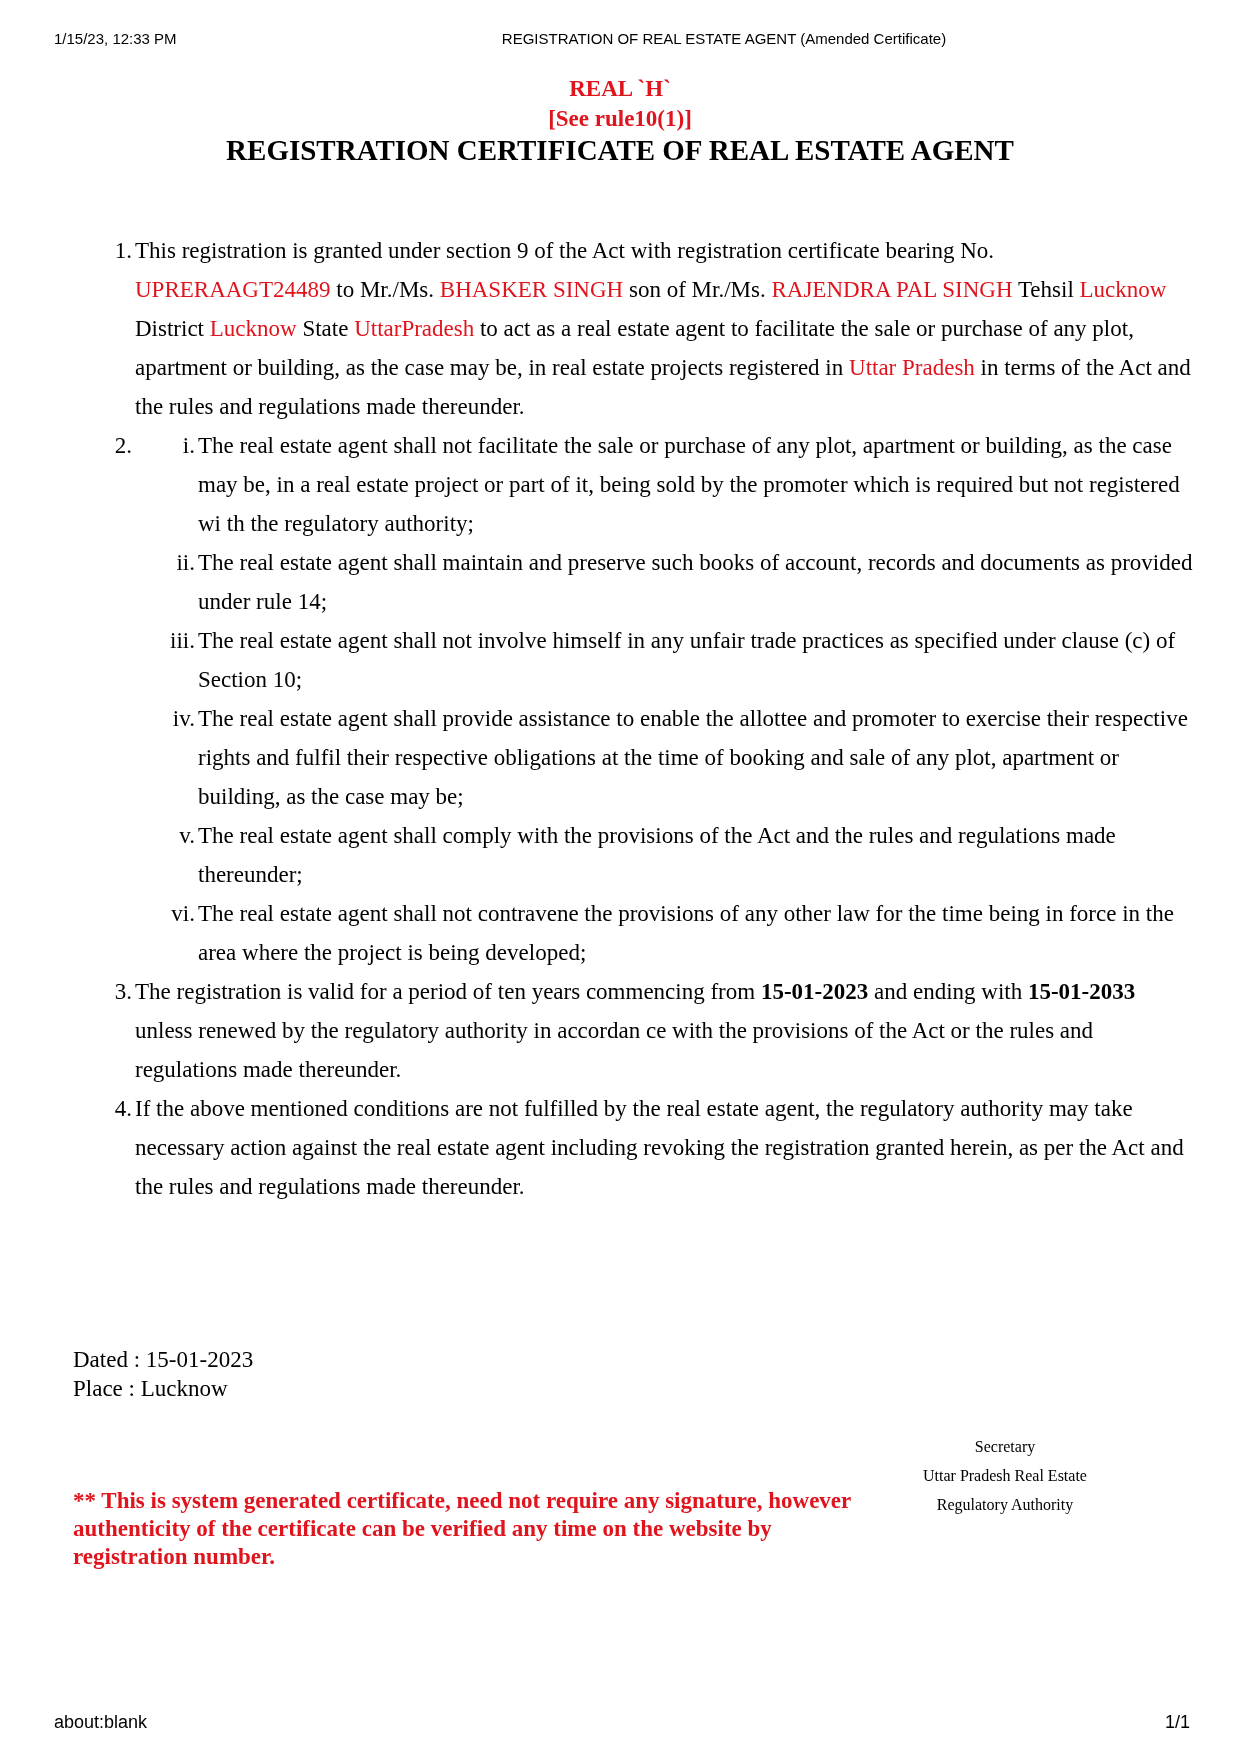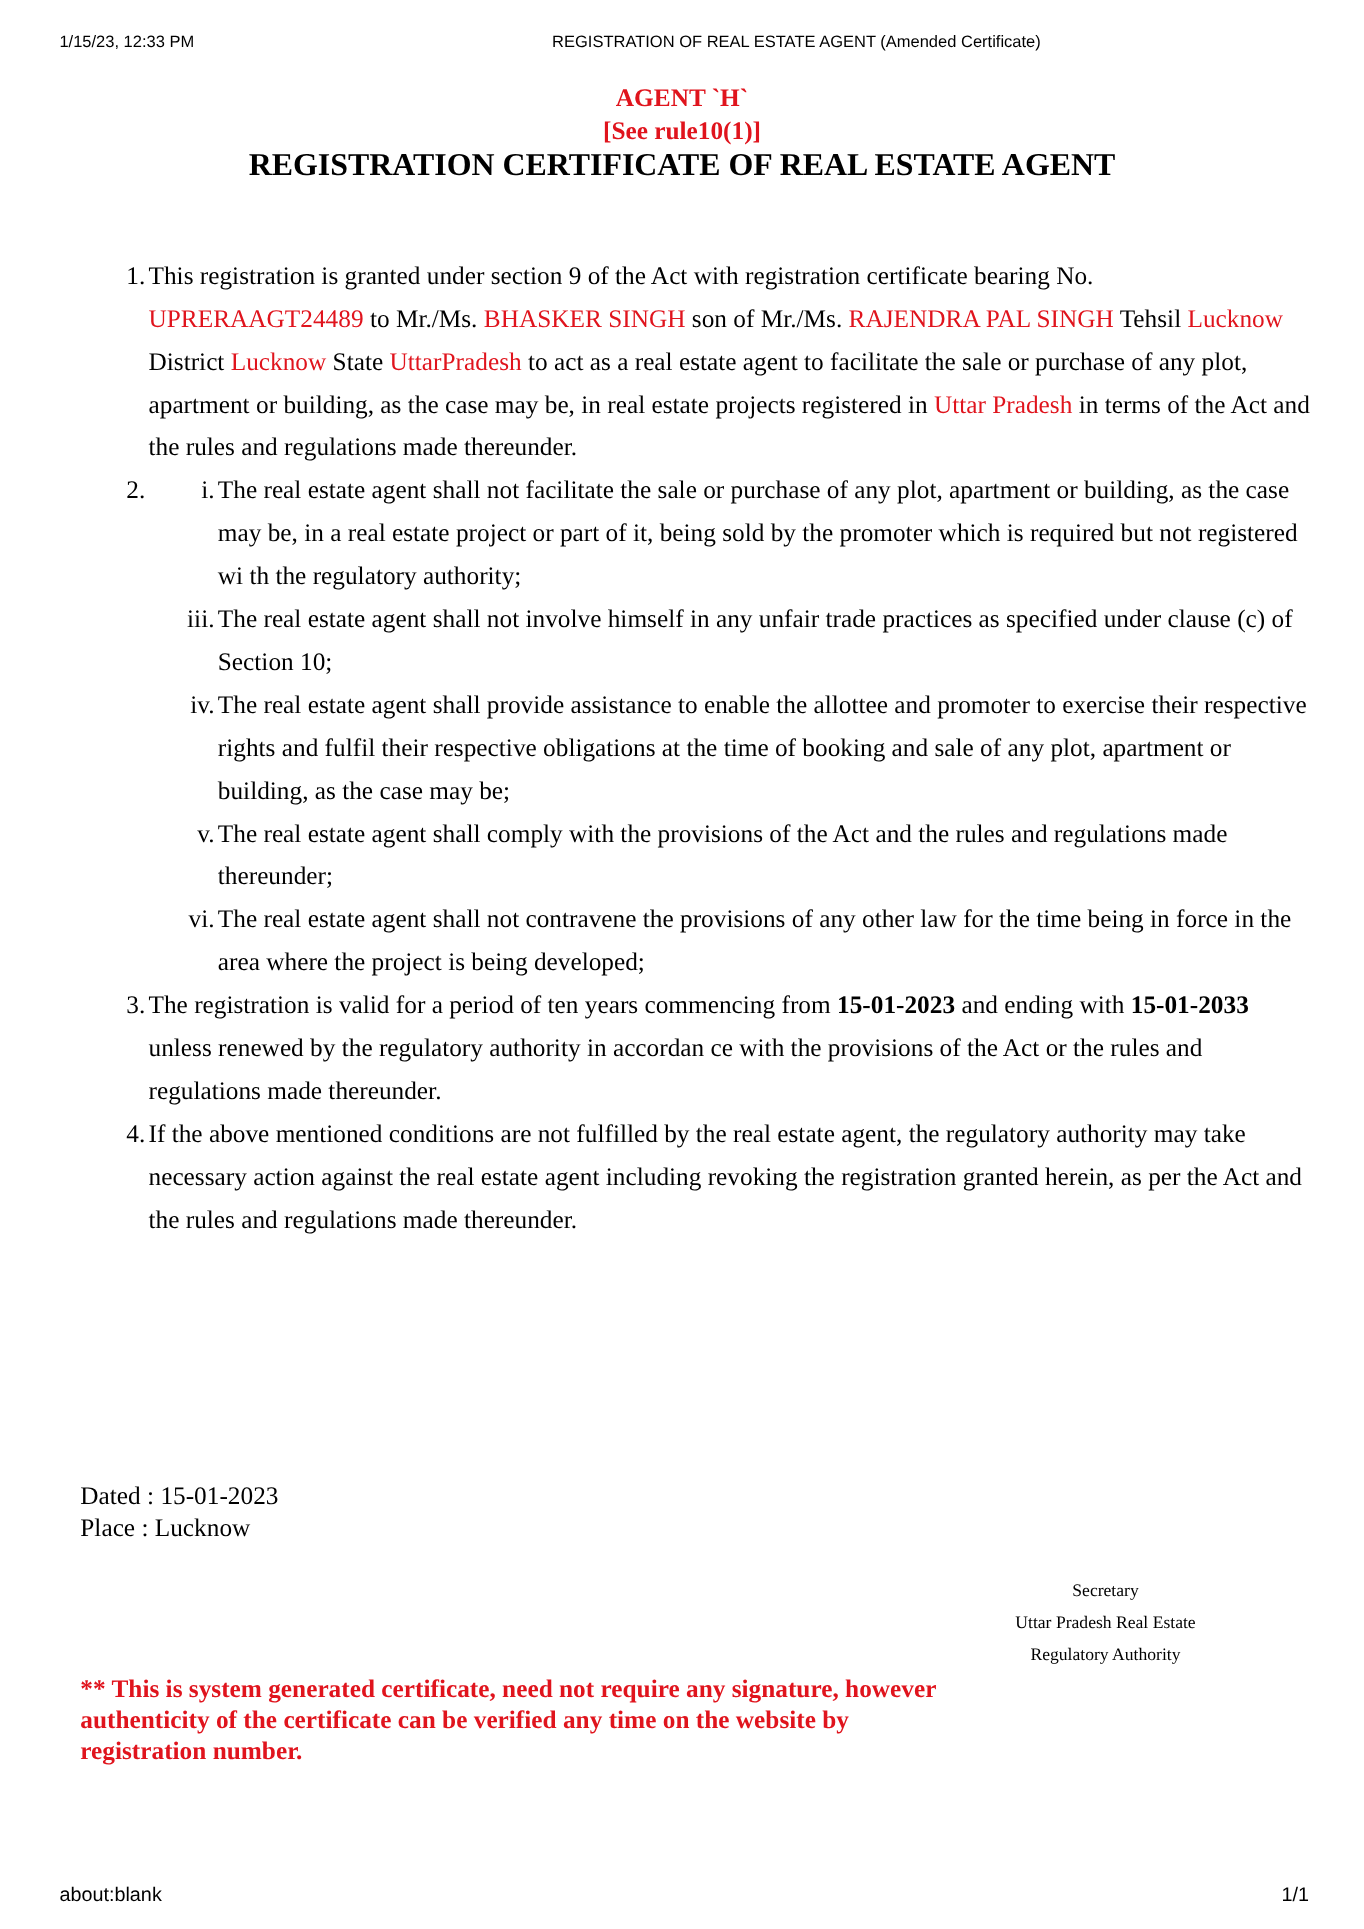--- a/index.html
+++ b/index.html
@@ -17,41 +17,42 @@
   .main-title { position: absolute; top: 134px; left: 0; width: 1240px; text-align: center; font-weight: bold; font-size: 29px; }
   .body-list { position: absolute; top: 231px; left: 135px; width: 1060px; margin: 0; padding: 0 0 0 0; list-style: none; font-size: 23px; line-height: 39px; }
   .body-list > li { position: relative; padding-left: 0; }
   .num { position: absolute; left: -29px; text-align: right; width: 26px; }
   .sub-list { list-style: none; margin: 0; padding: 0 0 0 63px; }
   .sub-list > li { position: relative; }
   .rnum { position: absolute; left: -45px; width: 42px; text-align: right; }
   .b { font-weight: bold; }
   .dated { position: absolute; top: 1345px; left: 73px; font-size: 23px; line-height: 29px; }
   .sig { position: absolute; top: 1432px; left: 855px; width: 300px; text-align: center; font-size: 16px; line-height: 29px; }
-  .note { position: absolute; top: 1487px; left: 73px; width: 800px; font-size: 23px; line-height: 28px; font-weight: bold; color: #e0141d; margin-top: 35px; }
+  .note { position: absolute; top: 1487px; left: 73px; width: 800px; font-size: 23px; line-height: 28px; font-weight: bold; color: #e0141d; }
 </style>
 </head>
 <body>
 
 <div class="hdr hdr-date">1/15/23, 12:33 PM</div>
 <div class="hdr hdr-title">REGISTRATION OF REAL ESTATE AGENT (Amended Certificate)</div>
 
-<div class="form-h serif red">AGENT `H`</div>
+<div class="form-h serif red">REAL `H`</div>
 <div class="see-rule serif red">[See rule10(1)]</div>
 <div class="main-title serif">REGISTRATION CERTIFICATE OF REAL ESTATE AGENT</div>
 
 <ol class="body-list serif">
   <li>
     <span class="num">1.</span>
     <span>This registration is granted under section 9 of the Act with registration certificate bearing No. </span><span class="red">UPRERAAGT24489</span><span> to Mr./Ms. </span><span class="red">BHASKER SINGH</span><span> son of Mr./Ms. </span><span class="red">RAJENDRA PAL SINGH</span><span> Tehsil </span><span class="red">Lucknow</span><span> District </span><span class="red">Lucknow</span><span> State </span><span class="red">UttarPradesh</span><span> to act as a real estate agent to facilitate the sale or purchase of any plot, apartment or building, as the case may be, in real estate projects registered in </span><span class="red">Uttar Pradesh</span><span> in terms of the Act and the rules and regulations made thereunder.</span>
   </li>
   <li>
     <span class="num">2.</span>
     <ol class="sub-list">
       <li><span class="rnum">i.</span><span>The real estate agent shall not facilitate the sale or purchase of any plot, apartment or building, as the case may be, in a real estate project or part of it, being sold by the promoter which is required but not registered wi th the regulatory authority;</span></li>
+      <li><span class="rnum">ii.</span><span>The real estate agent shall maintain and preserve such books of account, records and documents as provided under rule 14;</span></li>
       <li><span class="rnum">iii.</span><span>The real estate agent shall not involve himself in any unfair trade practices as specified under clause (c) of Section 10;</span></li>
       <li><span class="rnum">iv.</span><span>The real estate agent shall provide assistance to enable the allottee and promoter to exercise their respective rights and fulfil their respective obligations at the time of booking and sale of any plot, apartment or building, as the case may be;</span></li>
       <li><span class="rnum">v.</span><span>The real estate agent shall comply with the provisions of the Act and the rules and regulations made thereunder;</span></li>
       <li><span class="rnum">vi.</span><span>The real estate agent shall not contravene the provisions of any other law for the time being in force in the area where the project is being developed;</span></li>
     </ol>
   </li>
   <li>
     <span class="num">3.</span>
     <span>The registration is valid for a period of ten years commencing from </span><span class="b">15-01-2023</span><span> and ending with </span><span class="b">15-01-2033</span><span> unless renewed by the regulatory authority in accordan ce with the provisions of the Act or the rules and regulations made thereunder.</span>
   </li>

